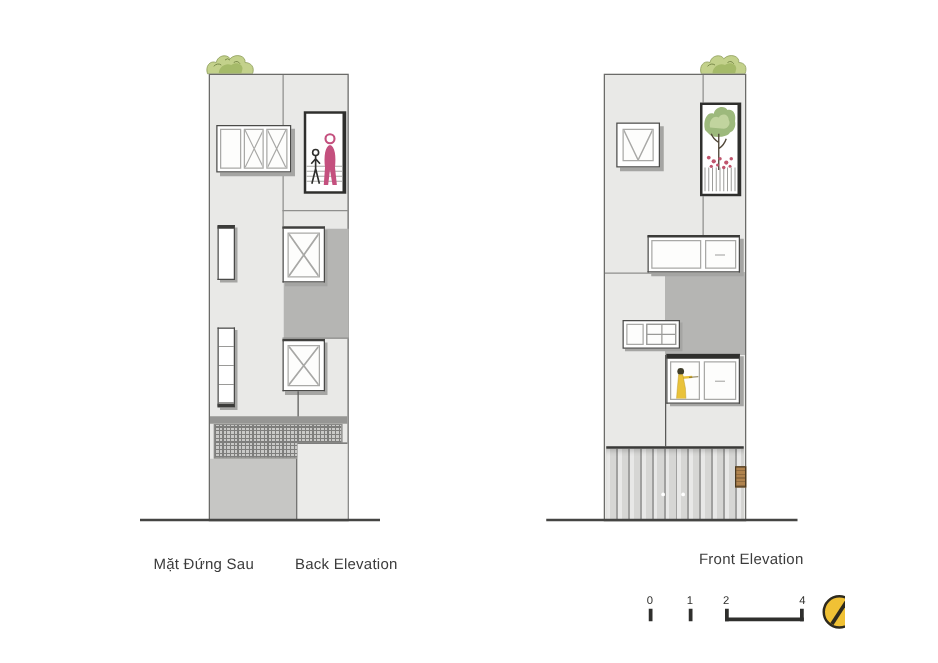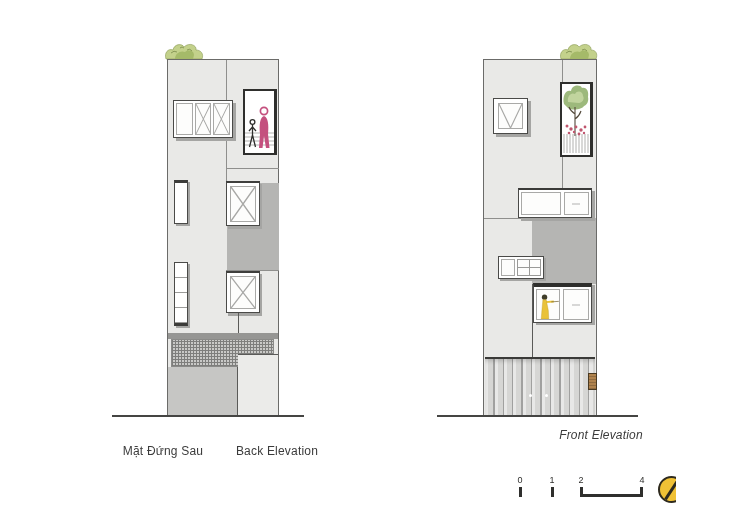--- a/index.html
+++ b/index.html
@@ -189,21 +189,21 @@
     </div>
     <div class="abs" style="left:104px;top:313px;width:9px;height:17px;background:var(--wood-tan);border:1px solid #4a3a22;box-sizing:border-box;
                 background-image:repeating-linear-gradient(0deg,rgba(0,0,0,.18) 0 1px,transparent 1px 3px);"></div>
   </div>
 
   <div class="ground" style="left:112px;top:415px;width:192px;"></div>
   <div class="ground" style="left:437px;top:415px;width:201px;"></div>
 
   <div class="lbl" style="left:103px;top:444px;width:120px;">Mặt Đứng Sau</div>
   <div class="lbl" style="left:217px;top:444px;width:120px;">Back Elevation</div>
-  <div class="lbl" style="left:540px;top:428px;width:122px;font-style:italic;">Front Elevation</div>
+  <div class="lbl" style="left:540px;top:440px;width:122px;">Front Elevation</div>
 
   <div>
     <span class="snum" style="left:514px;top:475px;">0</span>
     <span class="snum" style="left:546px;top:475px;">1</span>
     <span class="snum" style="left:575px;top:475px;">2</span>
     <span class="snum" style="left:636px;top:475px;">4</span>
     <div class="stick" style="left:519px;top:487px;width:3px;height:10px;"></div>
     <div class="stick" style="left:551px;top:487px;width:3px;height:10px;"></div>
     <div class="stick" style="left:580px;top:494px;width:63px;height:3px;"></div>
     <div class="stick" style="left:580px;top:487px;width:3px;height:10px;"></div>

